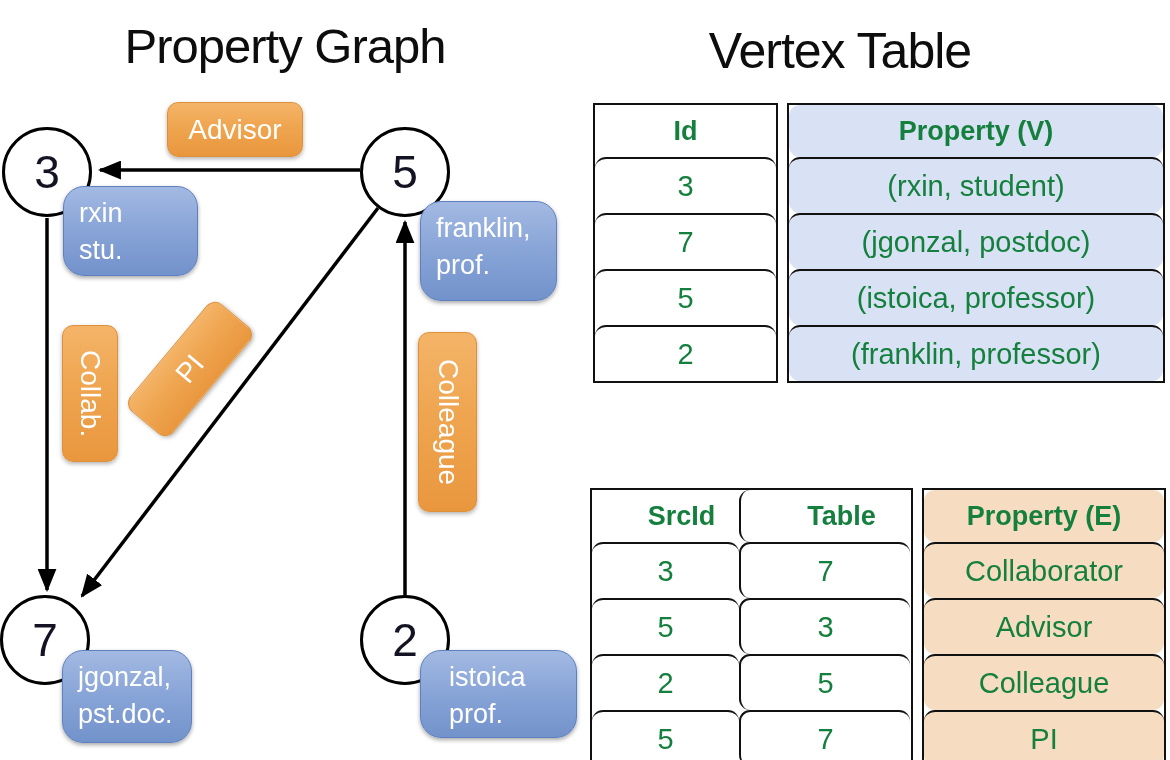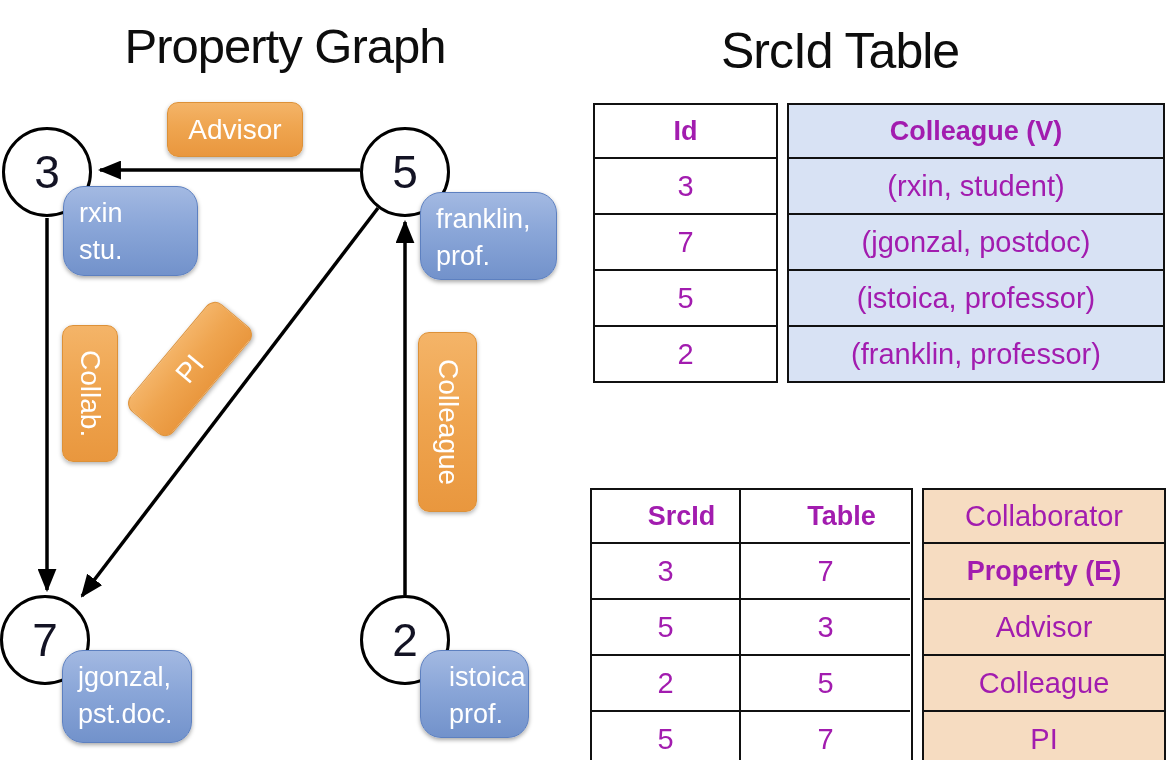--- a/index.html
+++ b/index.html
@@ -34,21 +34,21 @@
     box-shadow:0 2px 4px rgba(0,0,0,0.3);
     color:#fff;font-size:28px;
     display:flex;align-items:center;justify-content:center;
   }
   .elabel.vertical{writing-mode:vertical-rl;text-orientation:mixed;}
   
   .tcol{position:absolute;border:2.5px solid #111;box-sizing:border-box;background:#fff;}
   .tcell{
     height:54px;border-top:2.5px solid #111;
     display:flex;align-items:center;justify-content:center;
-    font-size:29px;color:#a21caf;
+    font-size:29px;color:#15803d;border-radius:11px;
   }
   .tcell:first-child{border-top:none;height:52px;}
   .thead{font-weight:bold;font-size:27px;}
   .fill-blue{background:#d8e2f4;}
   .fill-peach{background:#f6dcc1;}
   .grid2{display:grid;grid-template-columns:147px 171px;}
   .grid2 .tcell{border-top:2.5px solid #111;}
   .grid2 .tcell.row0{border-top:none;height:52px;padding-left:32px;}
   .grid2 .tcell.colB{border-left:2.5px solid #111;}
 </style>
@@ -81,50 +81,50 @@
     <span>7</span>
   </div>
   <div class="node" style="left:360px;top:595px;">
     <span>2</span>
   </div>
 
   <div class="vlabel" style="left:63px;top:186px;width:135px;height:90px;">
     <div>rxin</div>
     <div>stu.</div>
   </div>
-  <div class="vlabel" style="left:420px;top:192px;width:137px;height:88px;">
+  <div class="vlabel" style="left:420px;top:201px;width:137px;height:100px;">
     <div>franklin,</div>
     <div>prof.</div>
   </div>
   <div class="vlabel" style="left:62px;top:650px;width:130px;height:93px;">
     <div>jgonzal,</div>
     <div>pst.doc.</div>
   </div>
-  <div class="vlabel" style="left:420px;top:650px;width:109px;height:88px;padding-left:28px;">
+  <div class="vlabel" style="left:420px;top:650px;width:157px;height:88px;padding-left:28px;">
     <div>istoica</div>
     <div>prof.</div>
   </div>
 
   <div class="elabel" style="left:167px;top:102px;width:136px;height:55px;">Advisor</div>
   <div class="elabel vertical" style="left:62px;top:325px;width:56px;height:137px;">Collab.</div>
   <div class="elabel" style="left:120px;top:341px;width:140px;height:56px;transform:rotate(-50deg);">PI</div>
   <div class="elabel vertical" style="left:418px;top:332px;width:59px;height:180px;">Colleague</div>
 
-  <div class="title" style="left:600px;top:22px;width:480px;font-size:50px;">SrcId Table</div>
+  <div class="title" style="left:600px;top:22px;width:480px;font-size:50px;">Vertex Table</div>
 
   <div class="tcol" style="left:593px;top:103px;width:185px;">
     <div class="tcell thead">Id</div>
     <div class="tcell">3</div>
     <div class="tcell">7</div>
     <div class="tcell">5</div>
     <div class="tcell">2</div>
   </div>
 
   <div class="tcol" style="left:787px;top:103px;width:378px;">
-    <div class="tcell thead fill-blue">Colleague (V)</div>
+    <div class="tcell thead fill-blue">Property (V)</div>
     <div class="tcell fill-blue">(rxin, student)</div>
     <div class="tcell fill-blue">(jgonzal, postdoc)</div>
     <div class="tcell fill-blue">(istoica, professor)</div>
     <div class="tcell fill-blue">(franklin, professor)</div>
   </div>
 
 
   <div class="tcol grid2" style="left:590px;top:488px;width:323px;">
     <div class="tcell thead row0">SrcId</div>
     <div class="tcell thead row0 colB">Table</div>
@@ -132,20 +132,20 @@
     <div class="tcell colB">7</div>
     <div class="tcell">5</div>
     <div class="tcell colB">3</div>
     <div class="tcell">2</div>
     <div class="tcell colB">5</div>
     <div class="tcell">5</div>
     <div class="tcell colB">7</div>
   </div>
 
   <div class="tcol" style="left:922px;top:488px;width:244px;">
+    <div class="tcell thead fill-peach">Property (E)</div>
     <div class="tcell fill-peach">Collaborator</div>
-    <div class="tcell thead fill-peach">Property (E)</div>
     <div class="tcell fill-peach">Advisor</div>
     <div class="tcell fill-peach">Colleague</div>
     <div class="tcell fill-peach">PI</div>
   </div>
 
 </div>
 
 </body></html>

